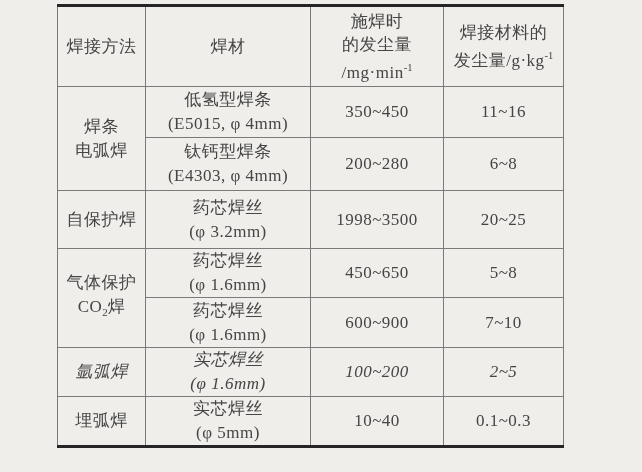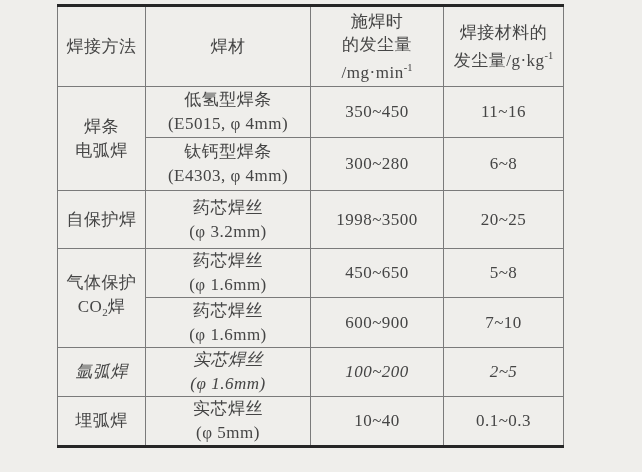--- a/index.html
+++ b/index.html
@@ -103,21 +103,21 @@
         </td>
         <td>350~450</td>
         <td>11~16</td>
       </tr>
 
       <tr class="row-2">
         <td>
           <div class="line">钛钙型焊条</div>
           <div class="line">(E4303, φ 4mm)</div>
         </td>
-        <td>300~280</td>
+        <td>200~280</td>
         <td>6~8</td>
       </tr>
 
       <tr class="row-3">
         <td>
           <div class="line">自保护焊</div>
         </td>
         <td>
           <div class="line">药芯焊丝</div>
           <div class="line">(φ 3.2mm)</div>

